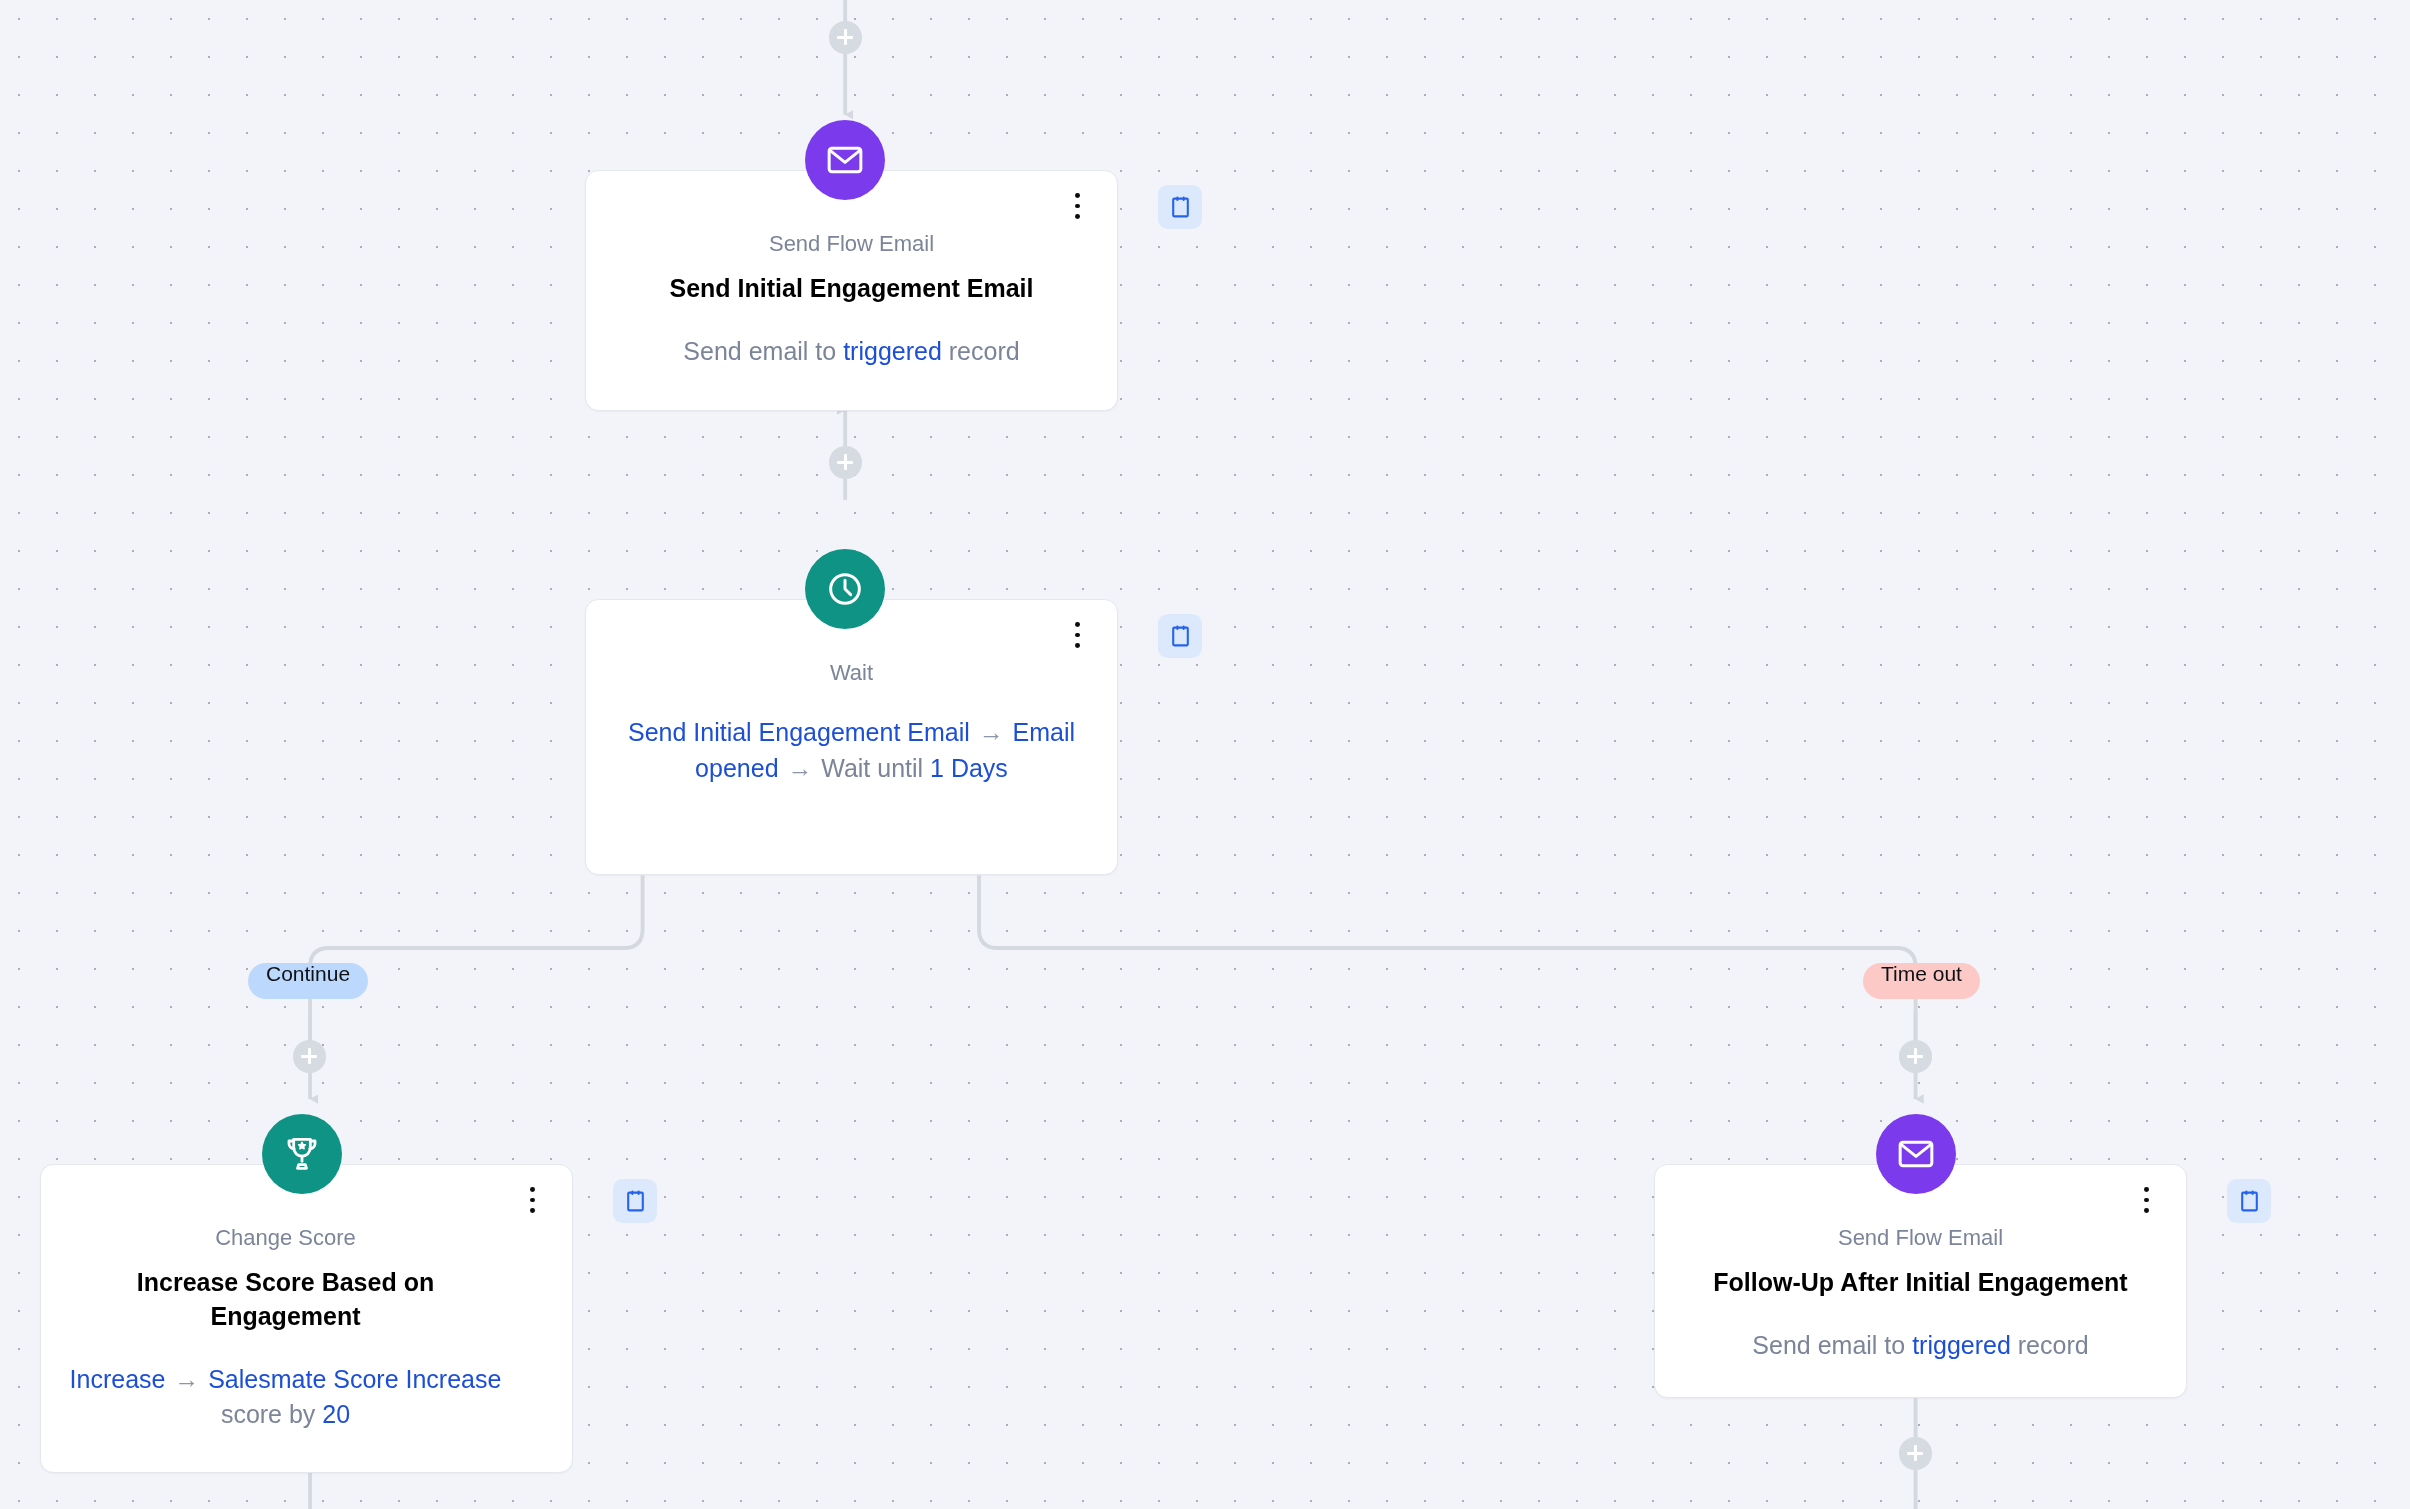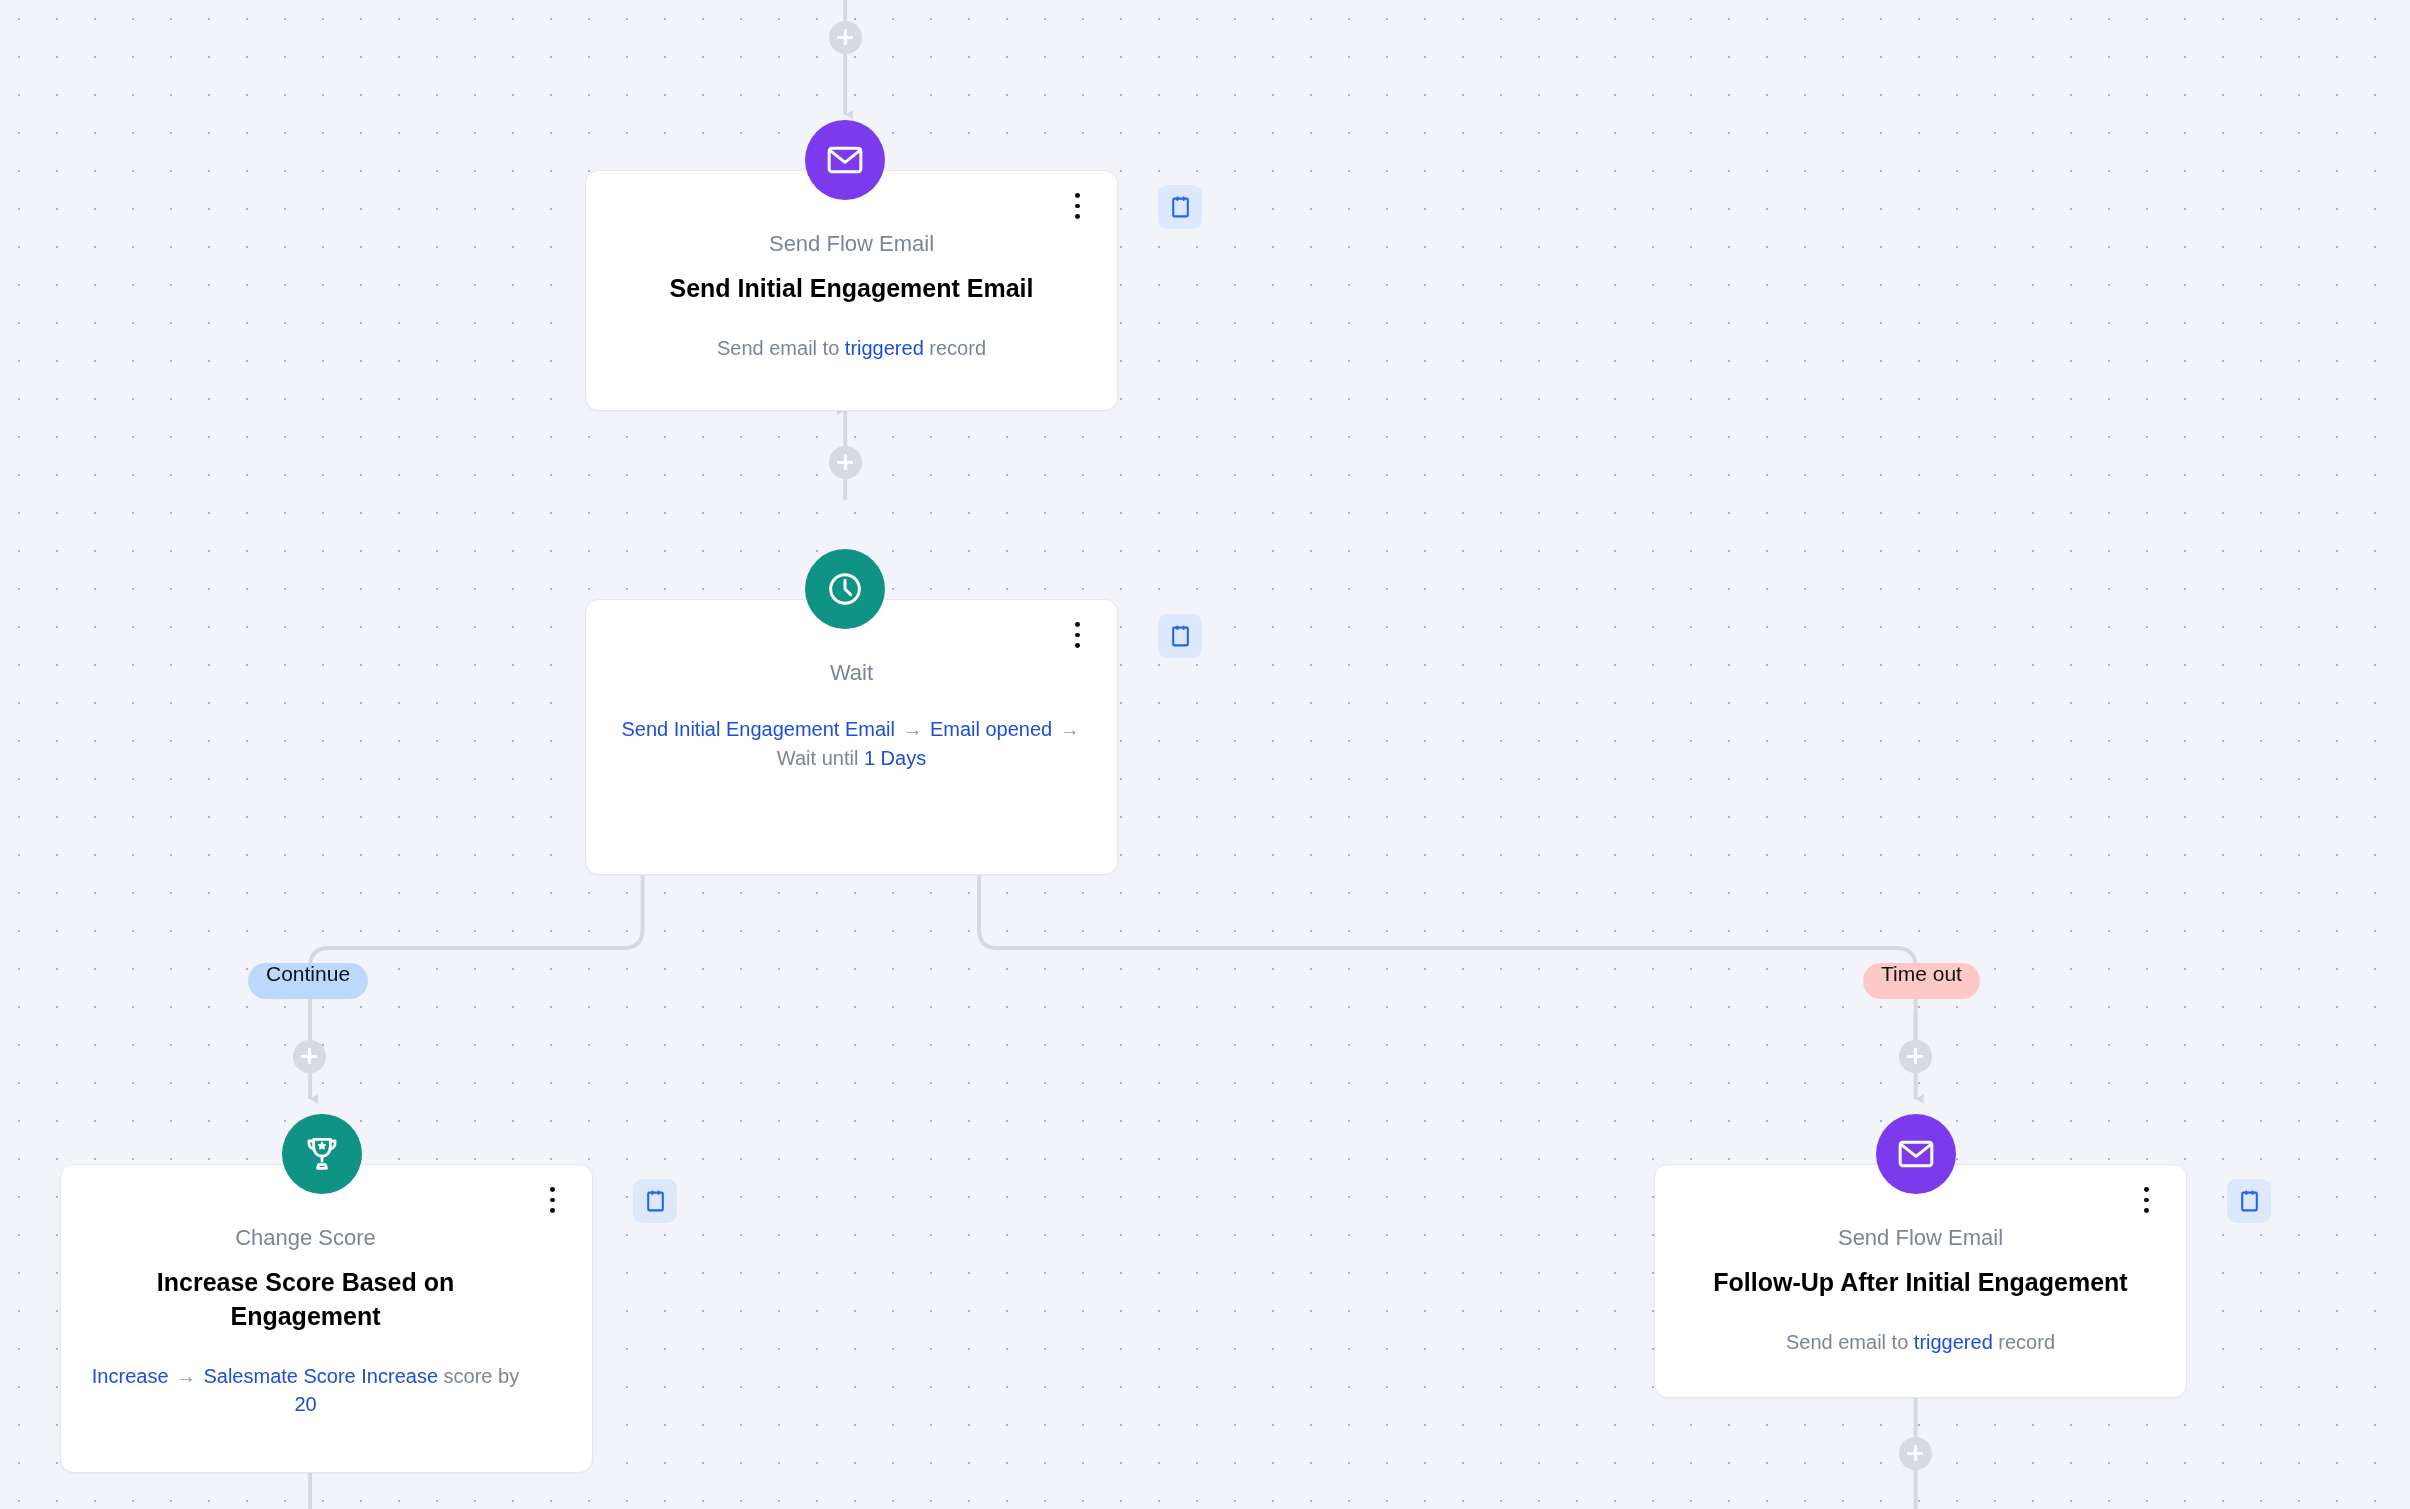--- a/index.html
+++ b/index.html
@@ -151,21 +151,21 @@
     text-align: center;
   }
   .node-title {
     font-size: 25px;
     font-weight: bold;
     color: #000000;
     line-height: 1.36;
     margin: 13.4px 0 0 0;
   }
   .node-desc {
-    font-size: 20px;
+    font-size: 25px;
     color: #7b8499;
     line-height: 1.42;
     margin: 29px 0 0 0;
   }
   .lnk { color: #1c4ed8; }
   .arr { color: #8d95a6; padding: 0 1.9px; }
 </style>
 </head>
 <body>
 
@@ -260,21 +260,21 @@
         <path d="M9 2.4 v2.4 M15 2.4 v2.4"></path>
       </svg>
     </div>
 
     <div class="card-body" style="top:61px;">
       <p class="node-type">Wait</p>
       <p class="node-desc"><span class="lnk">Send Initial Engagement Email</span><span class="arr"> → </span><span class="lnk">Email opened</span><span class="arr"> → </span><span>Wait until </span><span class="lnk">1 Days</span></p>
     </div>
   </div>
 
-  <div class="node" style="left:60px; top:1164px; width:491px; height:309px;">
+  <div class="node" style="left:40px; top:1164px; width:491px; height:309px;">
 
     <div class="node-card" style="width:533px; height:309px;"></div>
 
     <div class="node-icon icon-teal" style="left:222px; top:-50px;">
       <svg width="40" height="40" viewBox="0 0 24 24" fill="none" stroke="#ffffff" stroke-width="1.7" stroke-linecap="round" stroke-linejoin="round">
         <path d="M7 3.2 h10 v5.1 a5 5 0 0 1 -10 0 Z"></path>
         <path d="M7 4.2 H4.2 v1.6 a3.1 3.1 0 0 0 3.1 3.1"></path>
         <path d="M17 4.2 h2.8 v1.6 a3.1 3.1 0 0 1 -3.1 3.1"></path>
         <path d="M12 13.3 v3.1"></path>
         <path d="M9.3 20.6 h5.4 l-.7-2.2 h-4 Z"></path>

